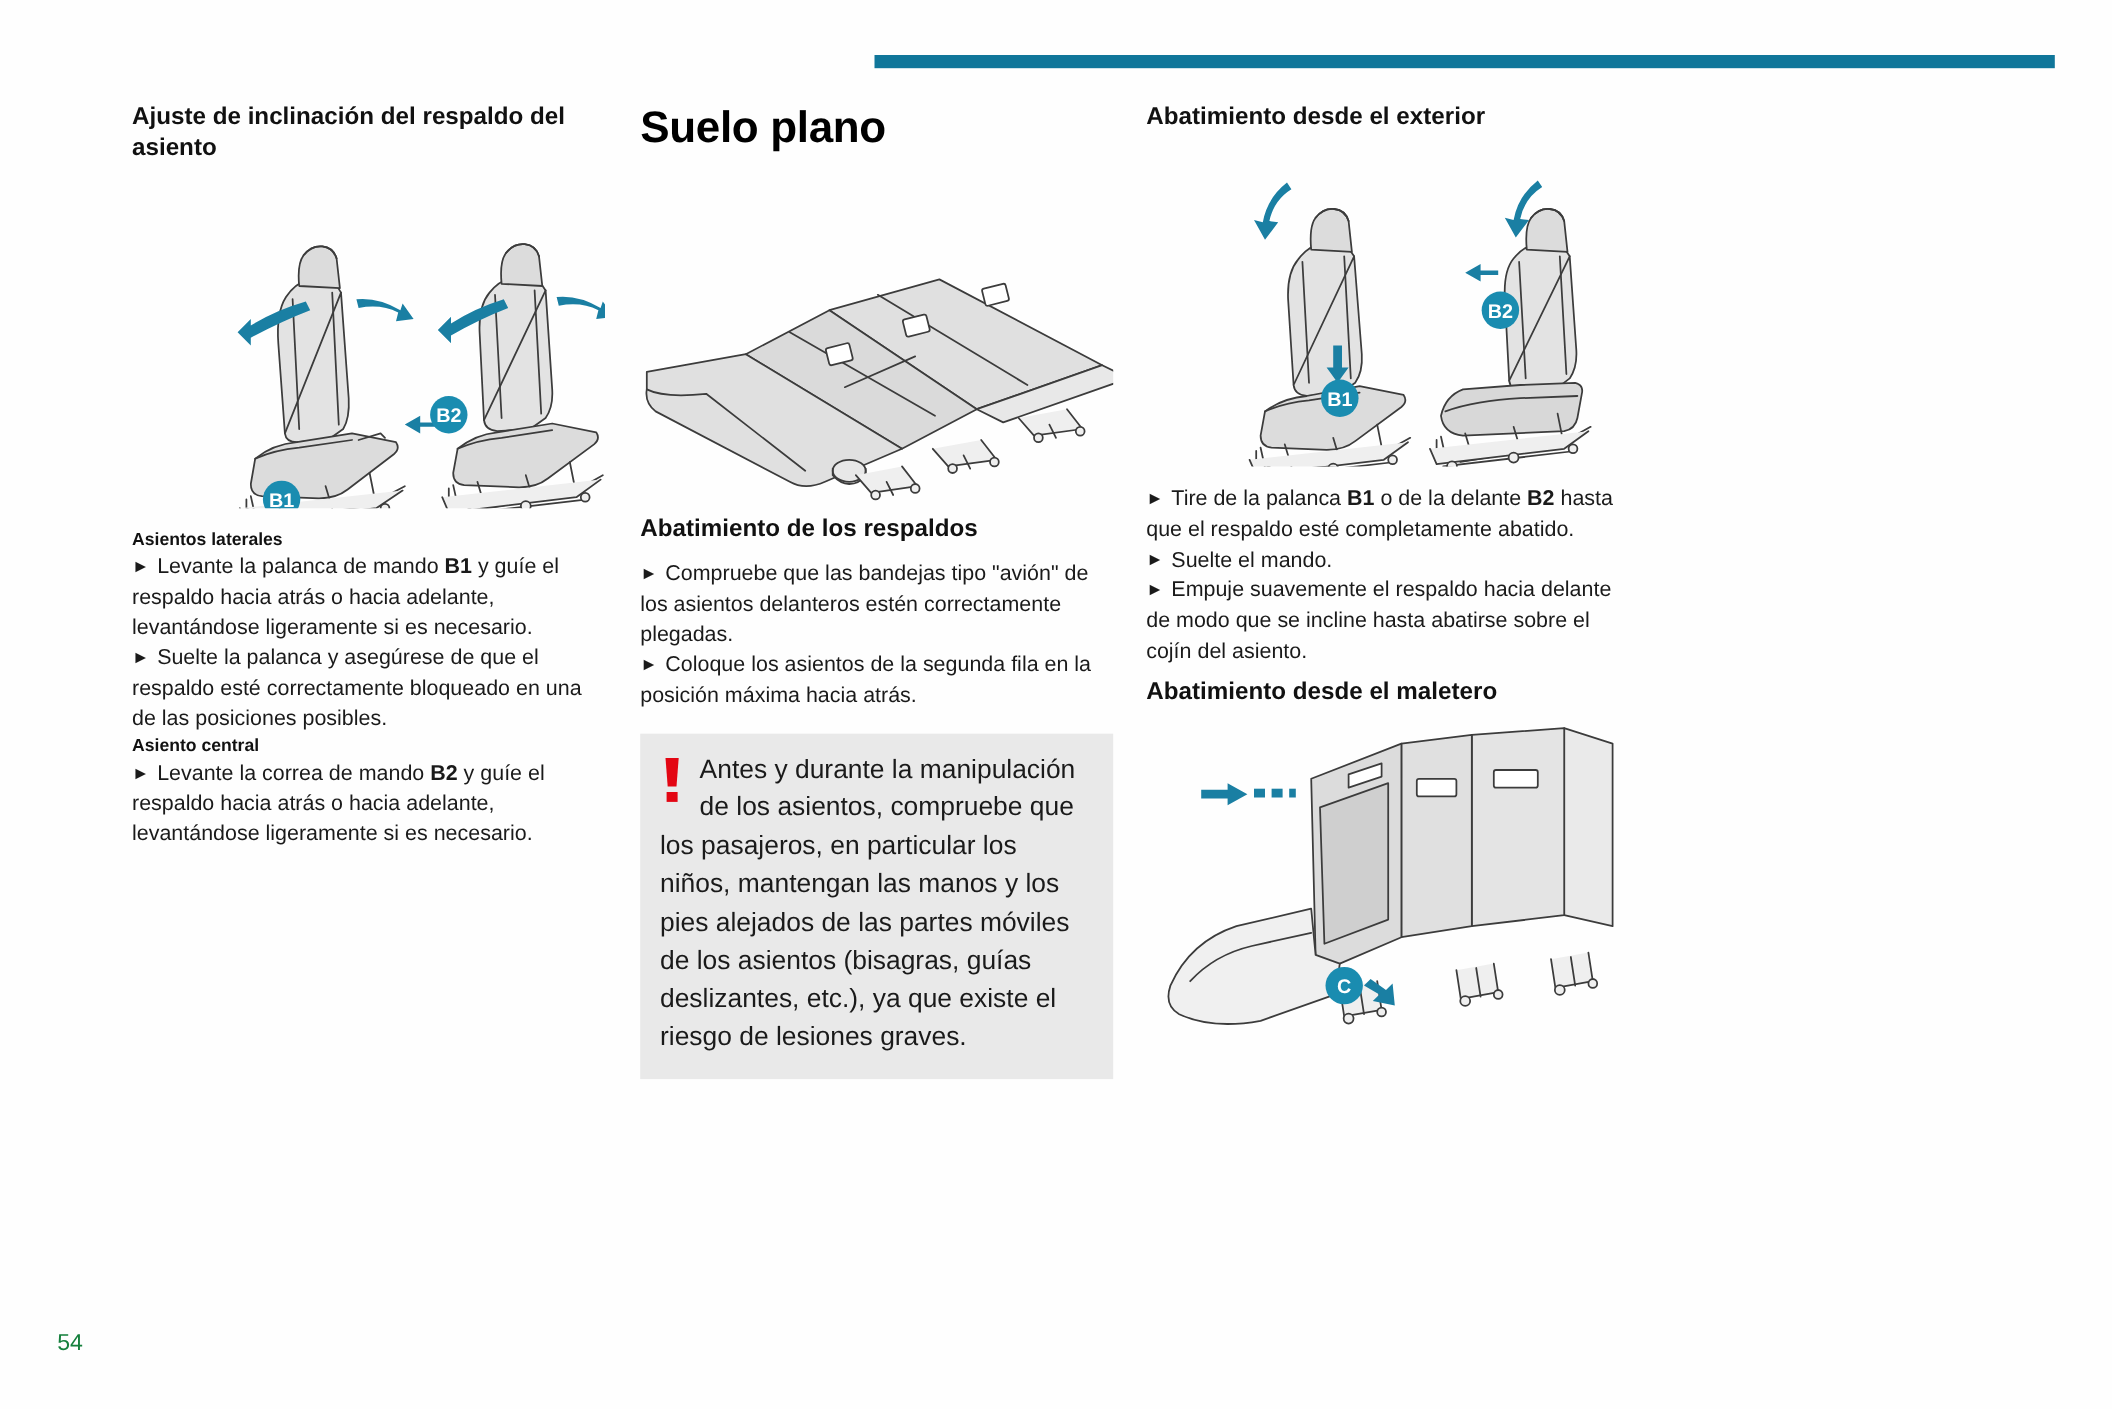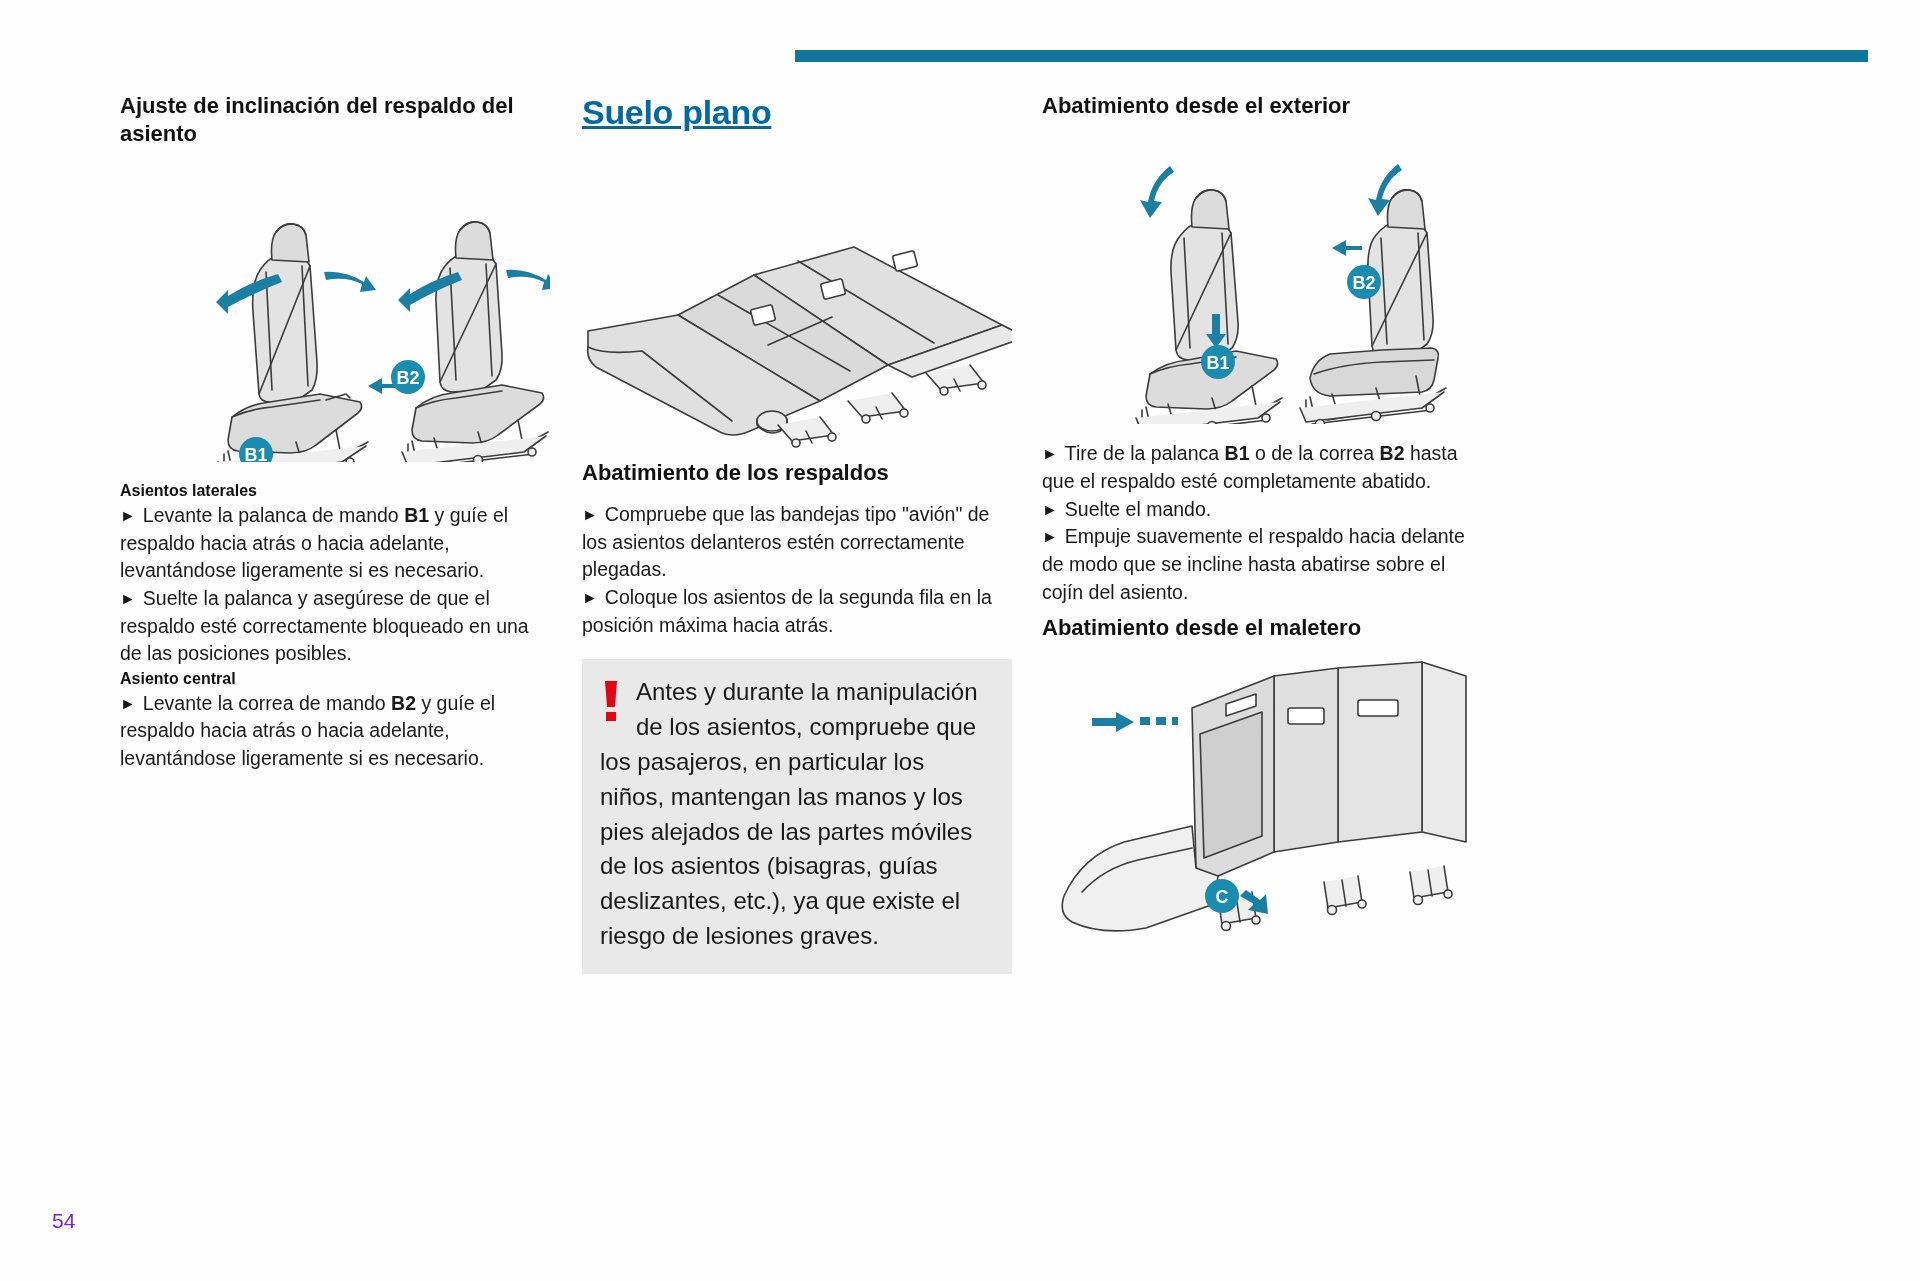--- a/index.html
+++ b/index.html
@@ -57,27 +57,26 @@
   .col-right { left: 1042px; width: 440px; }
 
   h2.section-title {
     font-size: 22px;
     font-weight: bold;
     margin: 0 0 14px 0;
     line-height: 1.28;
     color: #111;
   }
   h1.main-title {
-    font-size: 34px;
+    font-size: 40px;
     font-weight: bold;
     margin: 0 0 16px 0;
     line-height: 1.2;
     letter-spacing: -0.3px;
-    color: #0369a1;
-    text-decoration: underline;
+    color: #000000;
   }
   h3.sub-title {
     font-size: 16px;
     font-weight: bold;
     margin: 0;
     line-height: 1.35;
     color: #111;
   }
 
   p.body {
@@ -119,21 +118,21 @@
     color: #1a1a1a;
     margin: 0;
   }
 
   
   .page-number {
     position: absolute;
     left: 52px;
     bottom: 48px;
     font-size: 21px;
-    color: #6d28d9;
+    color: #15803d;
   }
 </style>
 </head>
 <body>
 
 <div class="page">
 
   <div class="accent-bar"></div>
 
   <div class="col col-left">
@@ -382,21 +381,21 @@
         <g>
           <circle cx="322" cy="148" r="17" fill="#1a8cb0"></circle>
           <text x="322" y="155" text-anchor="middle" font-family="Liberation Sans, sans-serif" font-size="18" font-weight="bold" fill="#ffffff">B2</text>
         </g>
       </svg>
     </div>
 
     <div style="height:16px"></div>
 
     <p class="body">
-      <span class="bullet-arrow">►</span><span>Tire de la palanca </span><b>B1</b><span> o de la correa </span><b>B2</b><span> hasta que el respaldo esté completamente abatido.</span>
+      <span class="bullet-arrow">►</span><span>Tire de la palanca </span><b>B1</b><span> o de la delante </span><b>B2</b><span> hasta que el respaldo esté completamente abatido.</span>
     </p>
 
     <p class="body">
       <span class="bullet-arrow">►</span><span>Suelte el mando.</span>
     </p>
 
     <p class="body">
       <span class="bullet-arrow">►</span><span>Empuje suavemente el respaldo hacia delante de modo que se incline hasta abatirse sobre el cojín del asiento.</span>
     </p>
 

